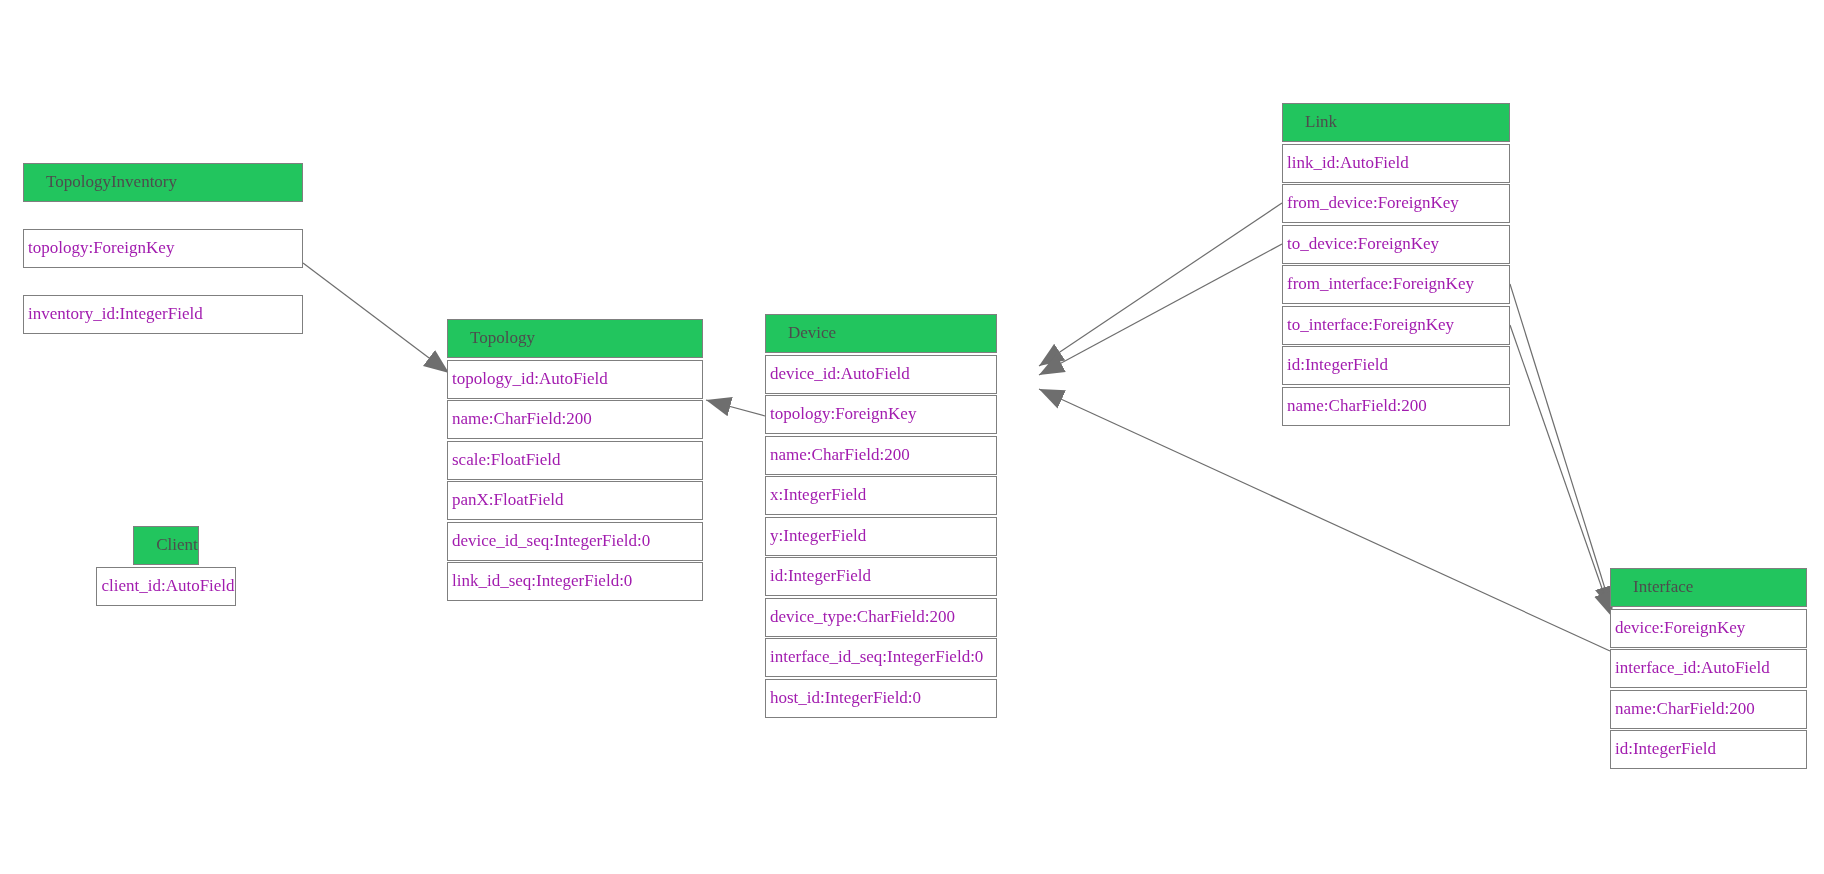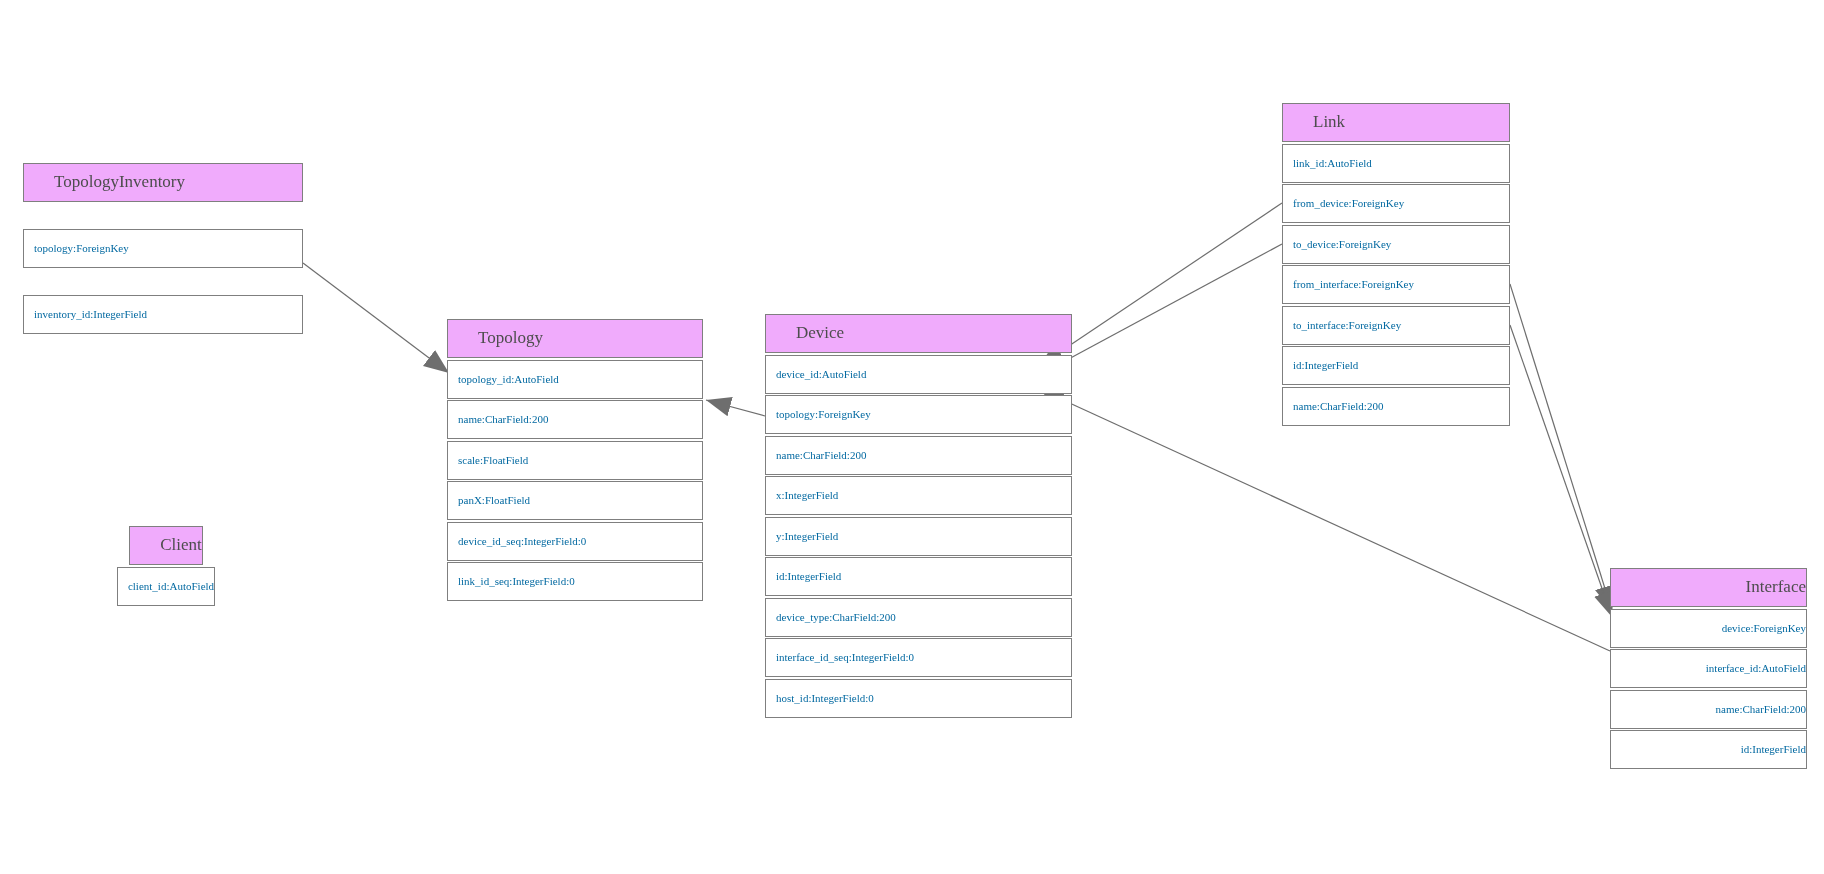--- a/index.html
+++ b/index.html
@@ -30,45 +30,45 @@
     position: absolute;
     display: flex;
     flex-direction: column;
     gap: 1.5px;
   }
   .ehead {
     box-sizing: border-box;
     height: 39px;
     line-height: 36px;
     border: 1.4px solid #7f7f7f;
-    background: #f0abfc;
+    background: #22c55e;
     color: #4d4d4d;
     font-size: 17px;
-    padding-left: 30px;
+    padding-left: 22px;
     white-space: nowrap;
     overflow: hidden;
   }
   .erow {
     box-sizing: border-box;
     height: 39px;
     line-height: 36px;
     border: 1.4px solid #7f7f7f;
     background: #ffffff;
-    color: #0369a1;
-    font-size: 11px;
-    padding-left: 10px;
+    color: #a21caf;
+    font-size: 17px;
+    padding-left: 4px;
     white-space: nowrap;
     overflow: hidden;
   }
   .ent-topology-inventory { left: 23px;   top: 163px; width: 280px; gap: 27px; }
   .ent-topology           { left: 447px;  top: 319px; width: 256px; justify-content: center; }
   .ent-client             { left: 80px;   top: 526px; width: 172px; align-items: center; }
-  .ent-device             { left: 765px;  top: 314px; width: 307px; }
+  .ent-device             { left: 765px;  top: 314px; width: 232px; }
   .ent-link               { left: 1282px; top: 103px; width: 228px; }
-  .ent-interface          { left: 1610px; top: 568px; width: 197px; text-align: right; }
+  .ent-interface          { left: 1610px; top: 568px; width: 197px; }
 </style>
 </head>
 <body>
 
 <div class="canvas">
 
   <svg class="edges" viewBox="0 0 1824 874" xmlns="http://www.w3.org/2000/svg">
     <defs>
       <marker id="arrowhead" markerUnits="userSpaceOnUse" markerWidth="28" markerHeight="22" refX="25" refY="11" orient="auto">
         <path d="M0,1 L25,11 L0,21 z" fill="#6e6e6e"></path>

